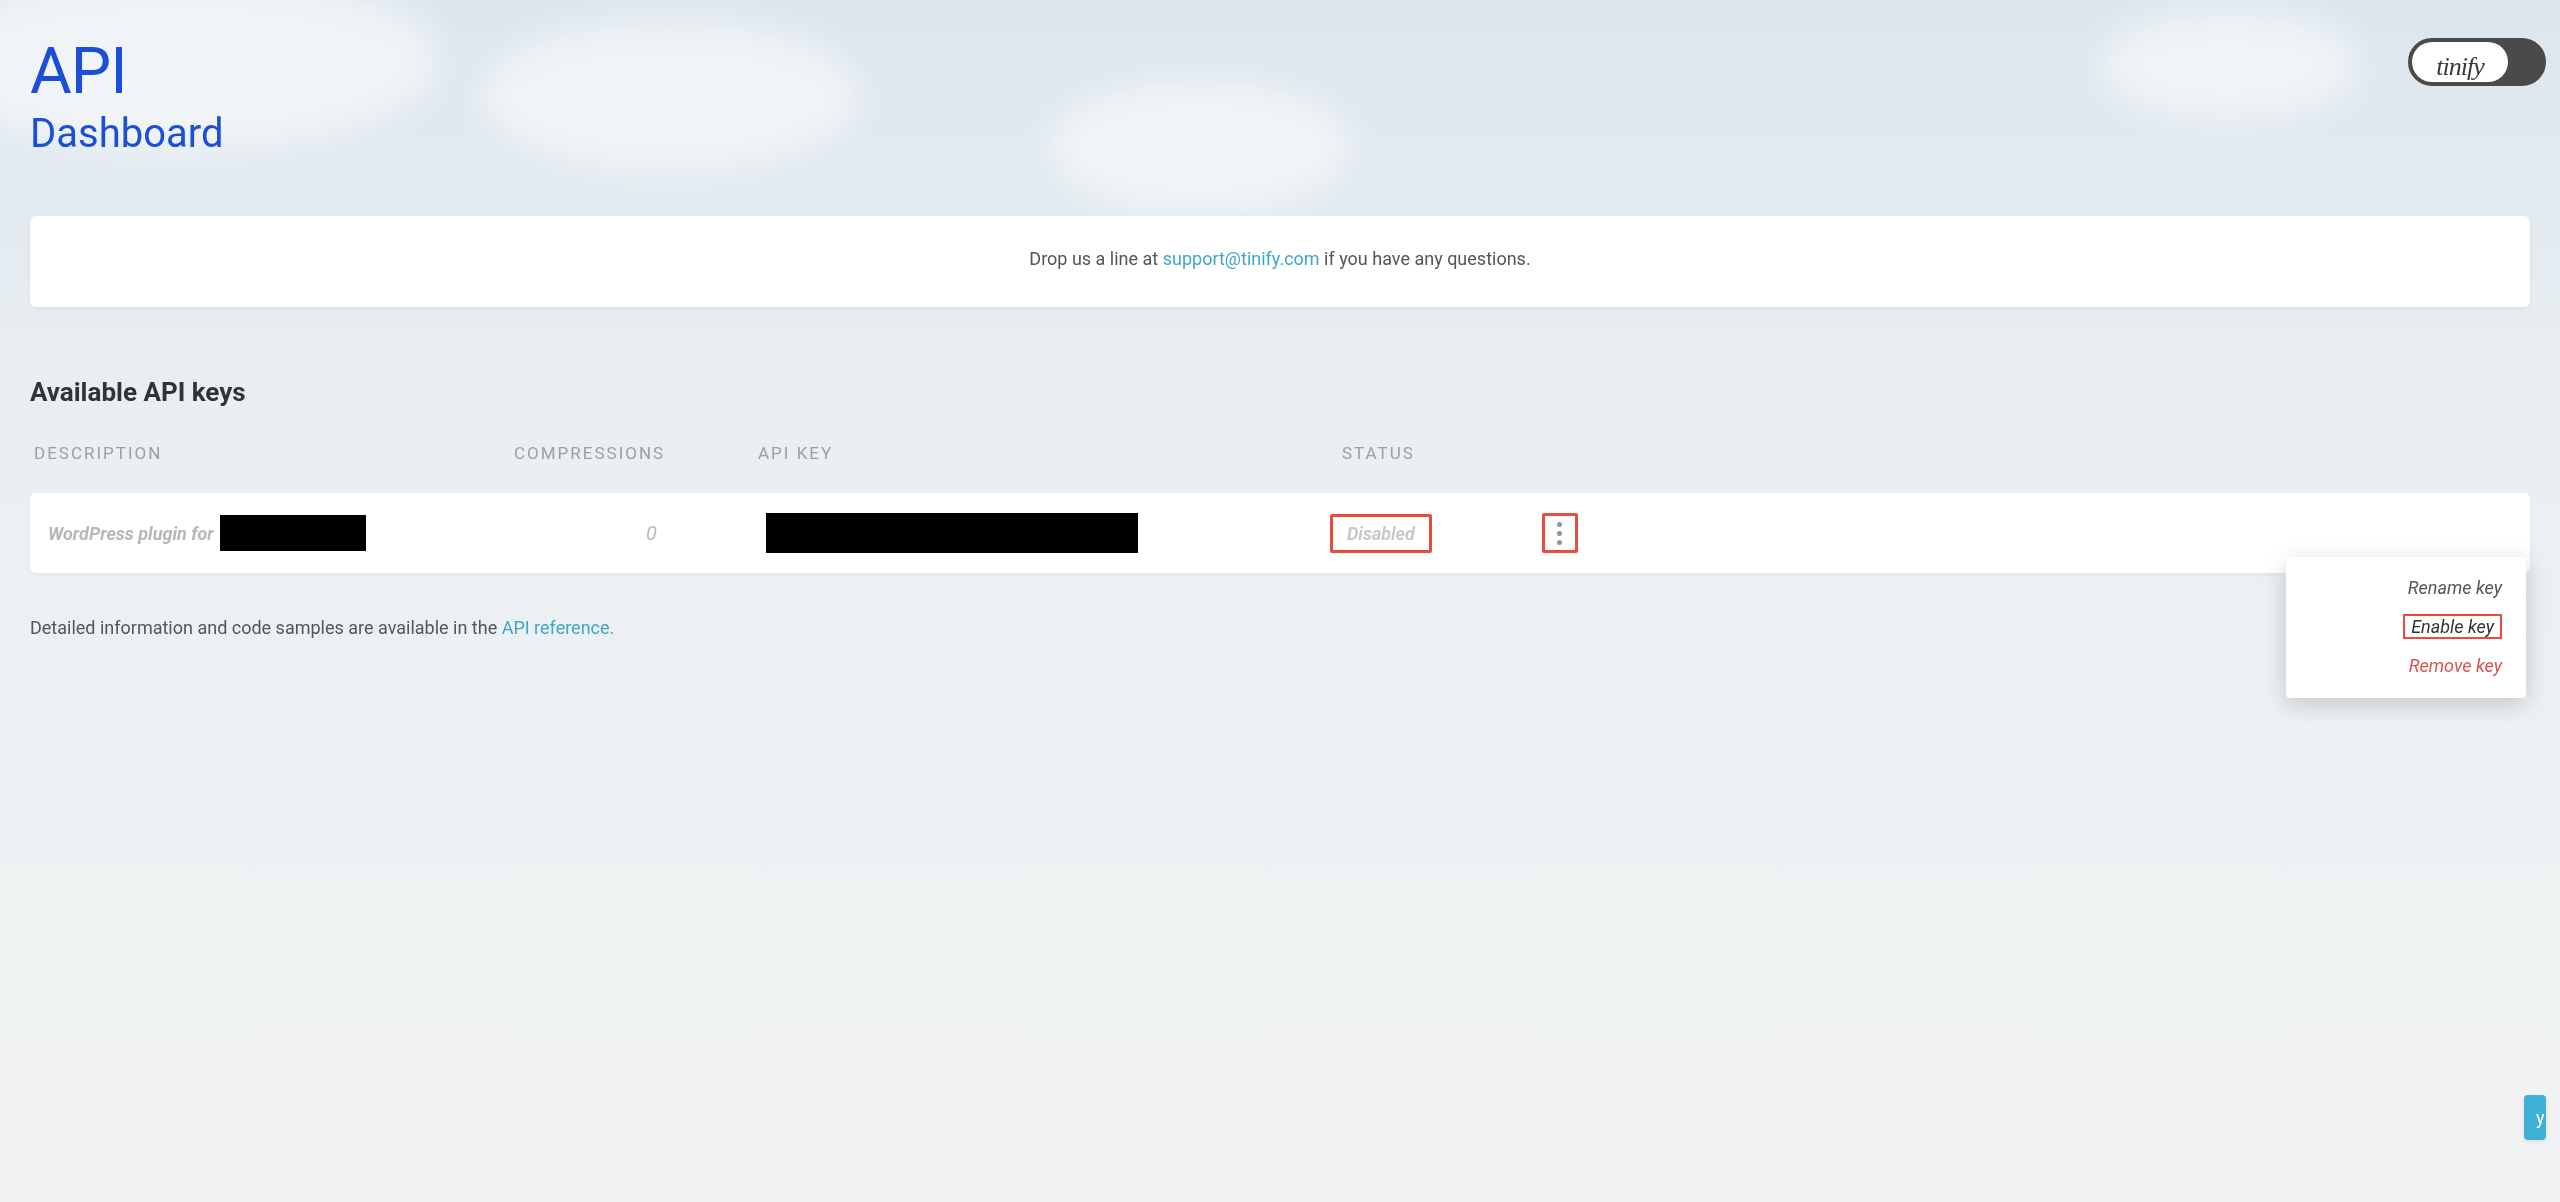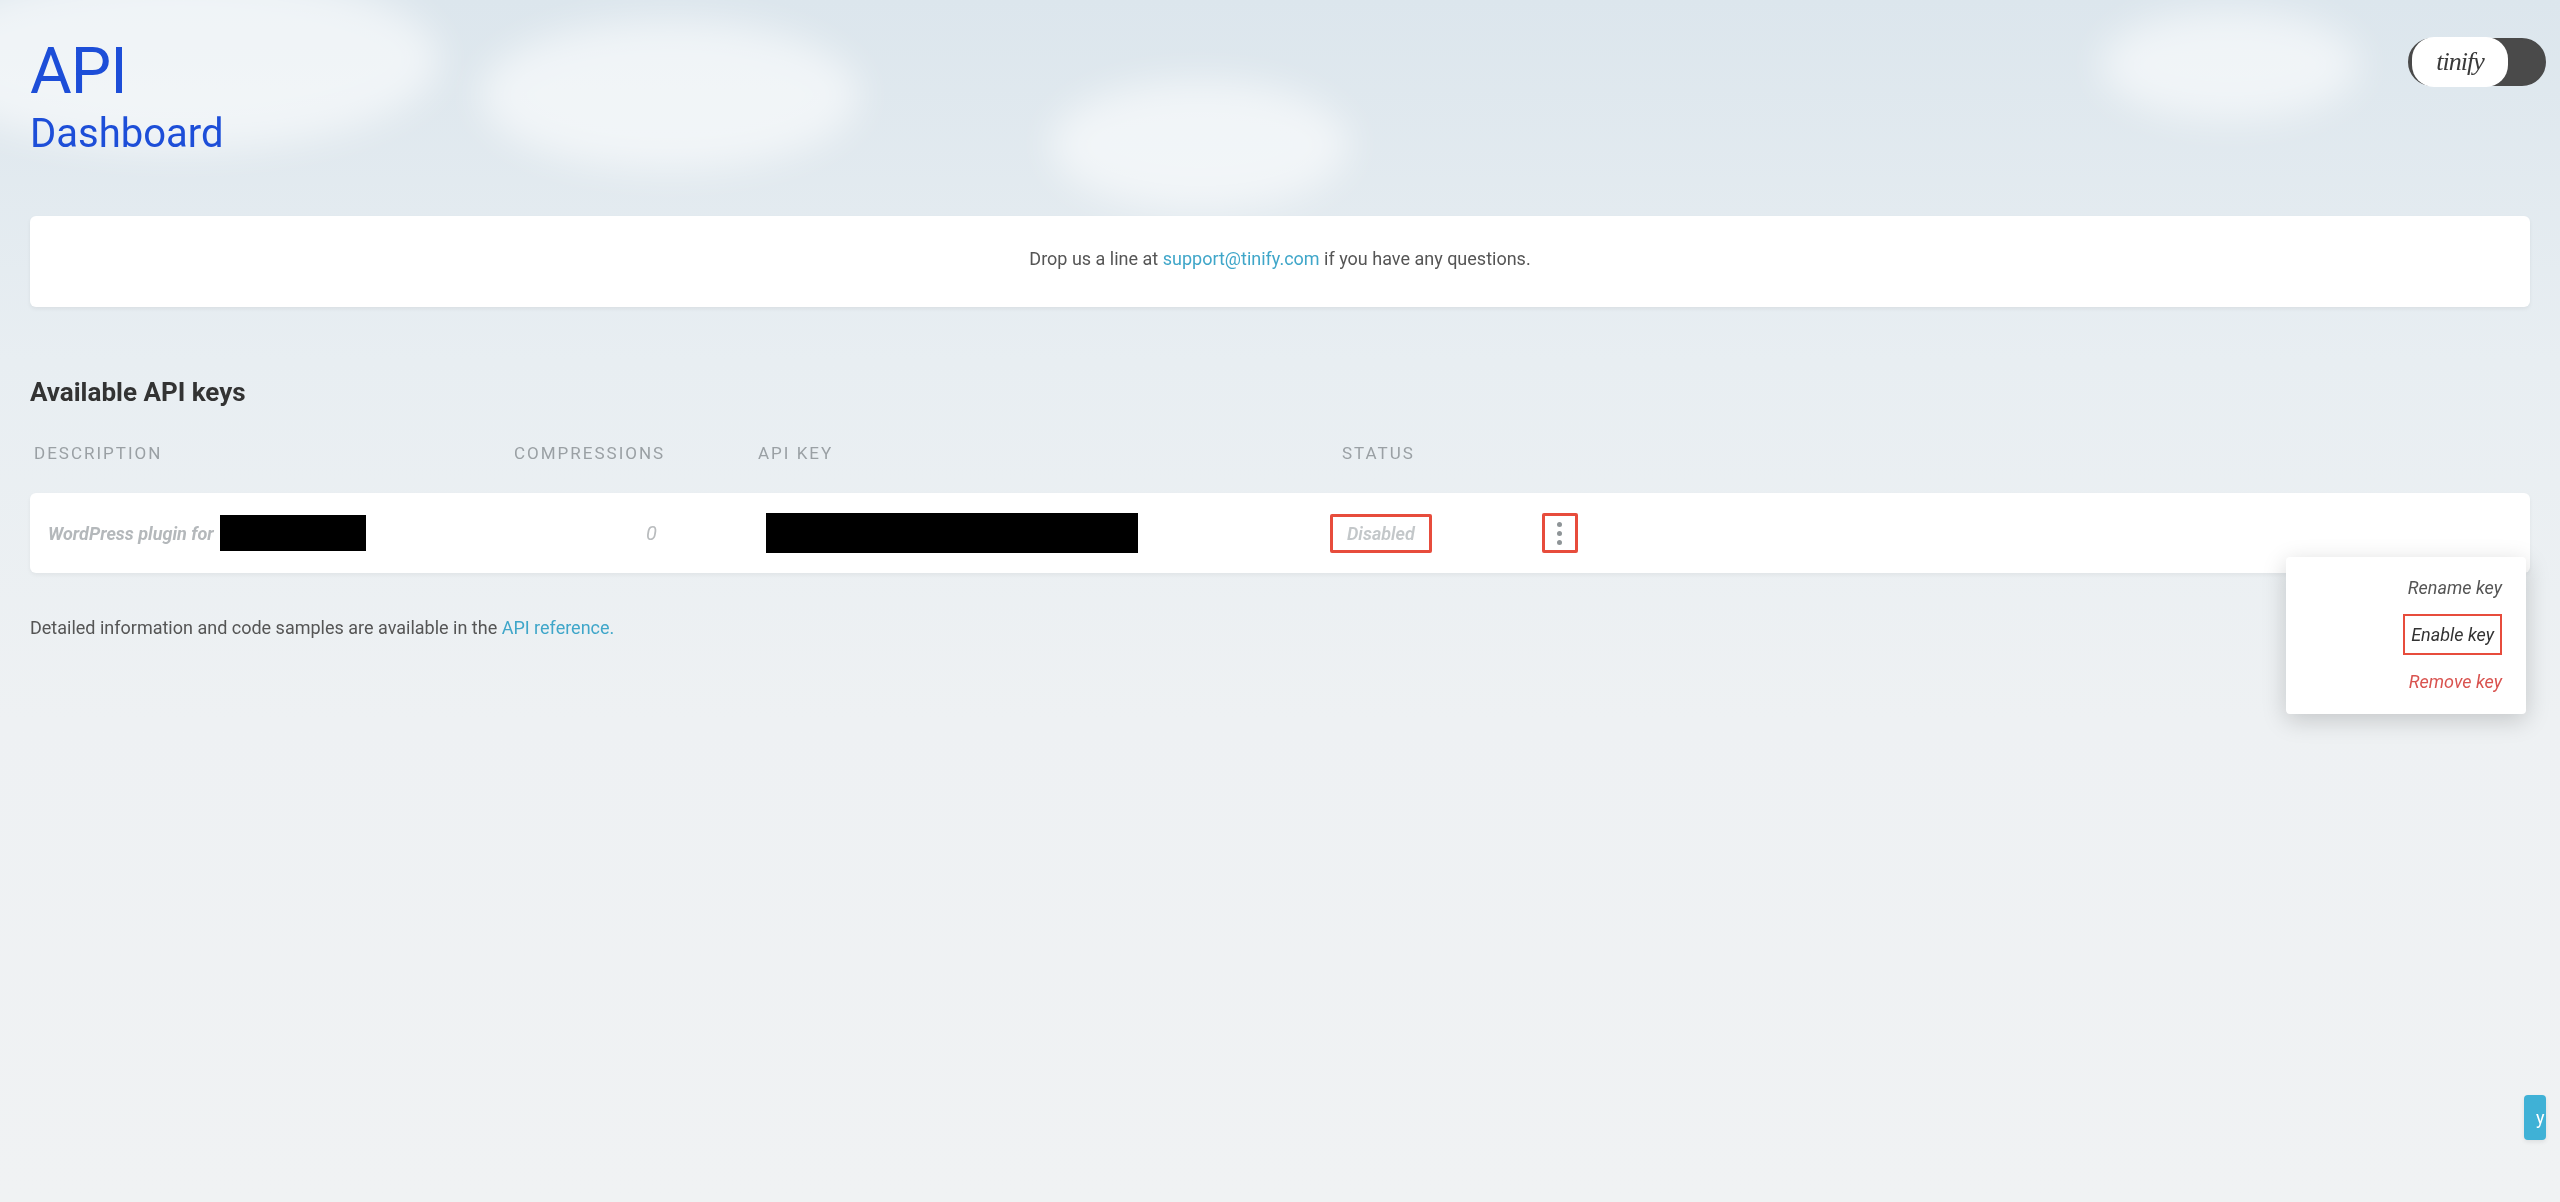--- a/index.html
+++ b/index.html
@@ -41,25 +41,25 @@
     height: 48px;
     border: 2px solid #4a4a4a;
     border-radius: 26px;
     background: #4a4a4a;
     display: flex;
     align-items: center;
     cursor: pointer;
   }
   .logo-knob {
     width: 96px;
-    height: 50px;
+    height: 40px;
     border-radius: 22px;
     background: #fff;
     display: flex;
-    align-items: center;
+    align-items: flex-end;
     justify-content: center;
     margin-left: 2px;
   }
   .logo-knob span {
     font-family: Georgia, 'Times New Roman', serif;
     font-style: italic;
     font-size: 26px;
     color: #3a3a3a;
     letter-spacing: -1px;
     font-weight: 500;
@@ -196,21 +196,21 @@
     z-index: 10;
   }
   .dropdown-item {
     padding: 8px 24px;
     font-size: 18px;
     color: #555;
     cursor: pointer;
   }
   .dropdown-item.enable span {
     border: 2px solid #e74c3c;
-    padding: 8px 6px;
+    padding: 0 6px;
     color: #333;
     display: inline-block;
   }
   .dropdown-item.remove { color: #d9534f; }
 
   .footer-line {
     margin-top: 44px;
     font-size: 18px;
     color: #555;
   }

